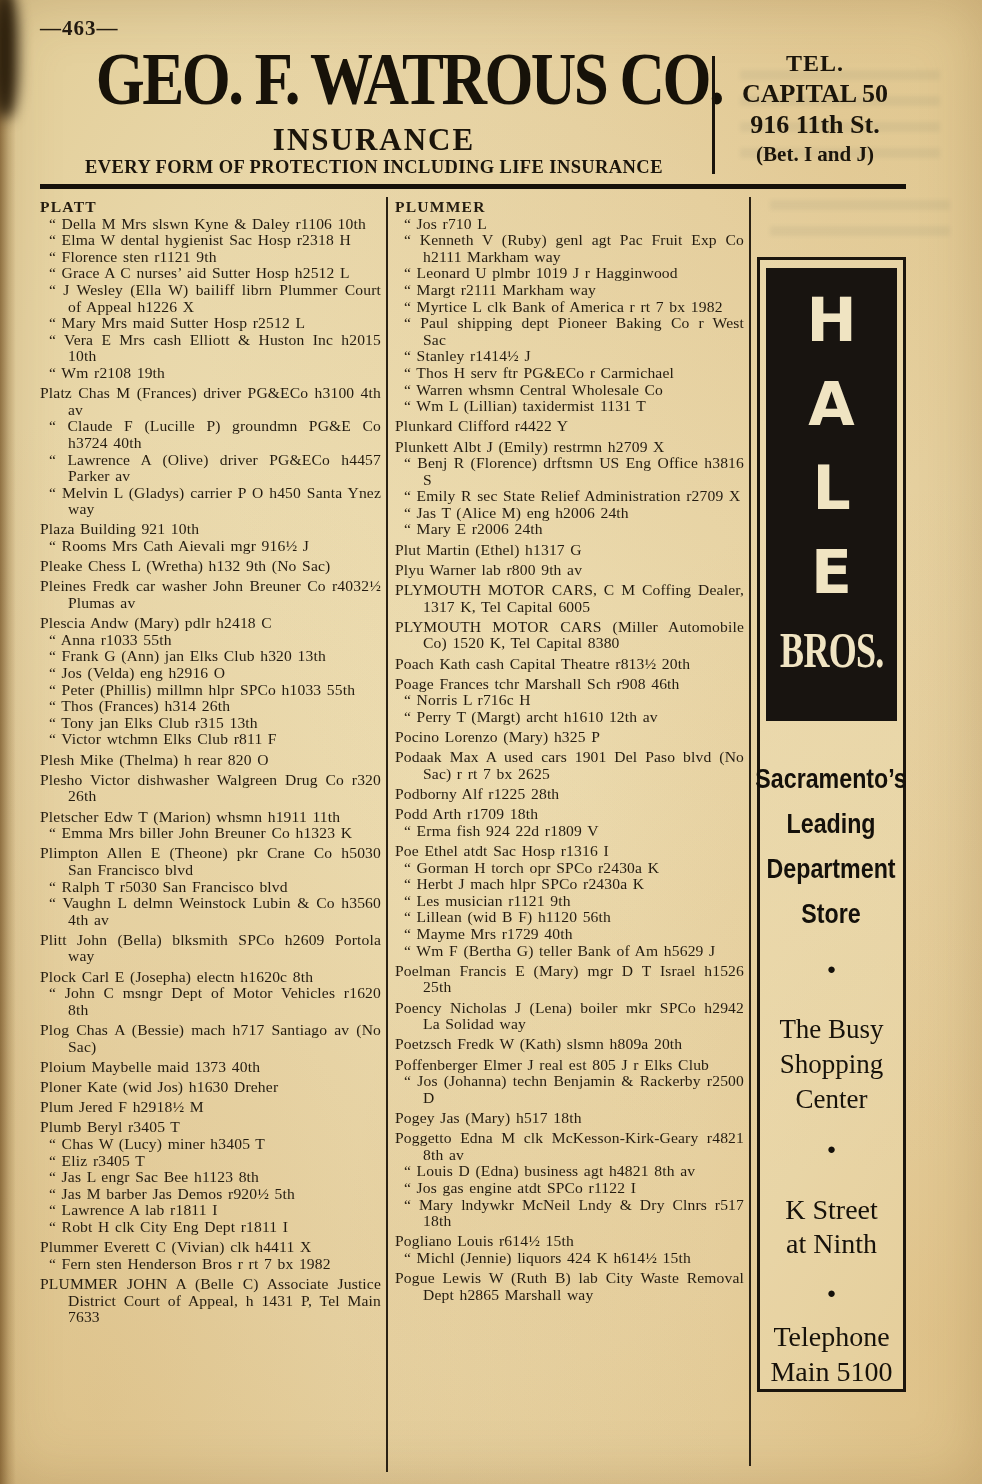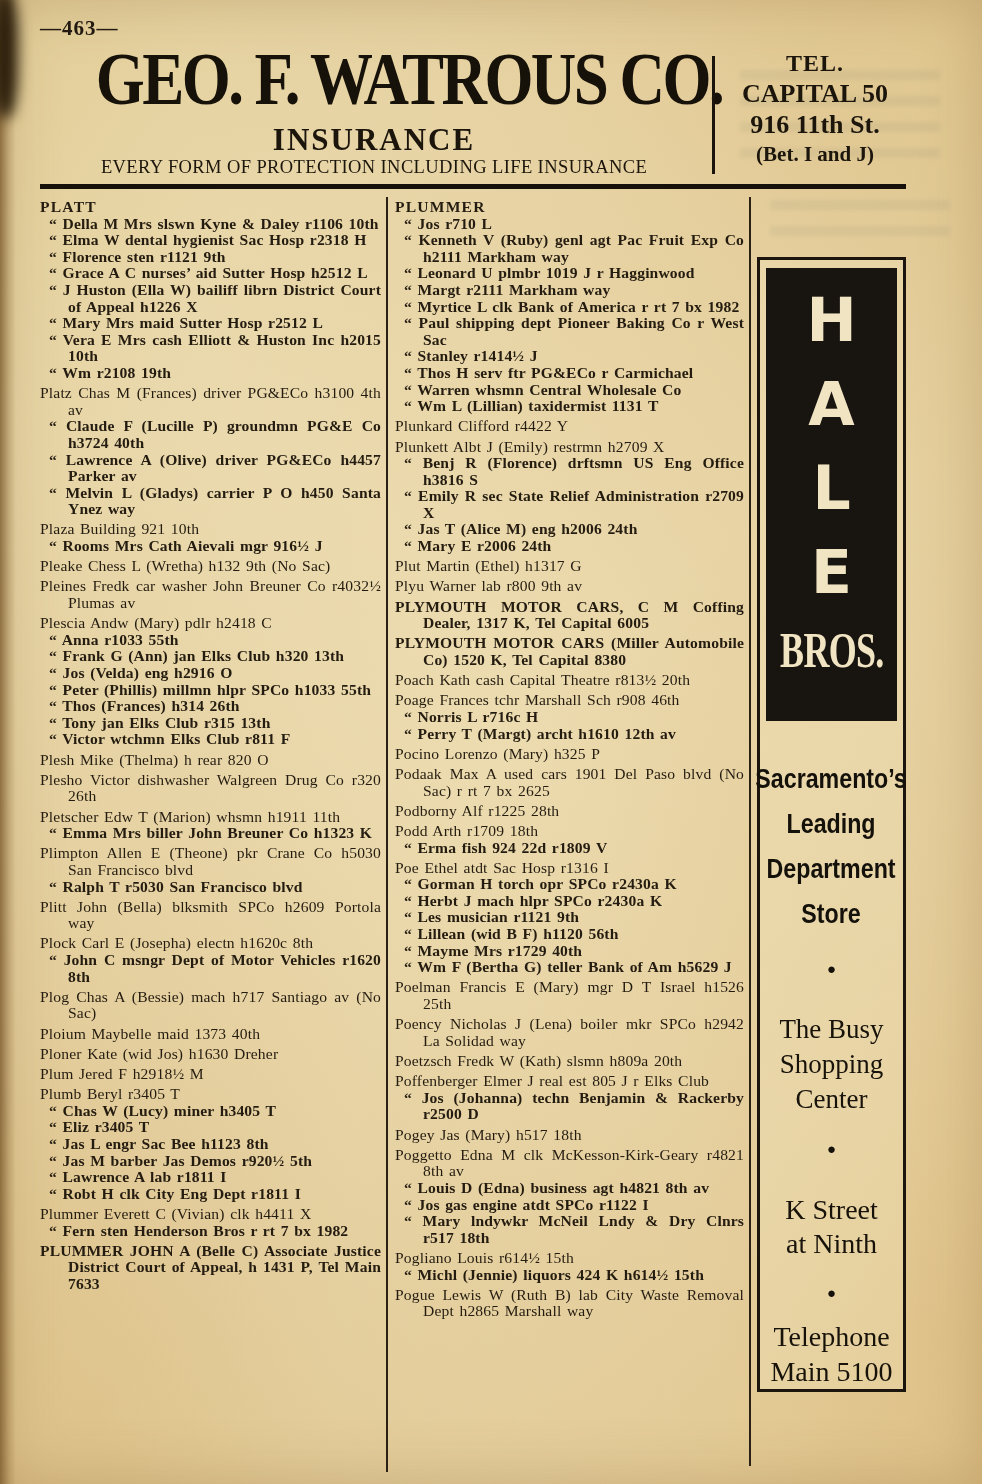--- a/index.html
+++ b/index.html
@@ -23,46 +23,46 @@
 
   
   .page-number { position:absolute; top:16px; left:40px; width:865px; text-align:left;
     font-size:21px; font-weight:bold; letter-spacing:1px; }
   .mast-title { position:absolute; top:36px; left:36px; width:676px; text-align:right; white-space:nowrap; }
   .mast-title span { display:inline-block; transform:scaleX(0.84); transform-origin:center;
     font-weight:bold; font-size:75px; line-height:86px; letter-spacing:-3px; color:#171209; }
   .mast-insurance { position:absolute; top:122px; left:36px; width:676px; text-align:center;
     font-weight:bold; font-size:31px; letter-spacing:2px; color:#1b150b; }
   .mast-tagline { position:absolute; top:157px; left:36px; width:676px; text-align:center;
-    font-weight:normal; font-size:18.5px; letter-spacing:0.4px; color:#1b150b; }
+    font-weight:bold; font-size:18.5px; letter-spacing:0.4px; color:#1b150b; }
   .mast-divider { position:absolute; left:712px; top:56px; width:3px; height:118px; background:#1a140c; }
   .mast-contact { position:absolute; left:722px; top:48px; width:186px; text-align:center;
     font-weight:bold; color:#1b150b; }
   .tel-l1 { font-size:24px; line-height:30px; letter-spacing:1px; }
   .tel-l2 { font-size:26px; line-height:31px; }
   .tel-l3 { font-size:26px; line-height:31px; }
   .tel-l4 { font-size:21px; line-height:28px; }
   .mast-rule { position:absolute; left:40px; top:184px; width:866px; height:4.5px; background:#16110a; }
 
   
   .col { position:absolute; top:199px; height:1272px; overflow:hidden; }
   .col-left  { left:40px;  width:341px; }
   .col-right { left:395px; width:349px; }
   .col-divider { position:absolute; width:2px; background:#2a2114; }
   .div-mid   { left:386px; top:197px; height:1275px; }
   .div-right { left:749px; top:197px; height:1269px; }
 
   .entry { margin:0; padding-left:28px; text-indent:-28px;
     text-align:justify; font-size:15.6px; line-height:16.6px;
     letter-spacing:0.15px; word-spacing:1.5px; color:#241c10; }
-  .entry.d { text-indent:-19px;font-weight:bold; }
+  .entry.d { text-indent:-19px; }
   .entry.n, .entry.b, .entry.h { margin-top:3.6px; }
   .entry:first-child { margin-top:0; }
   .entry.h { font-weight:bold; letter-spacing:1.2px; }
-  .entry.b { font-weight:bold; }
+  .entry.b { font-weight:normal; }
 
   
   .side-ad { position:absolute; left:757px; top:257px; width:149px; height:1135px;
     border:3px solid #1b150d; box-sizing:border-box;
     display:flex; flex-direction:column; align-items:center; background:rgba(240,228,190,0.35); }
   .hale-box { margin-top:8px; width:131px; height:478px; background:#181410; color:#f0e4c2;
     display:flex; flex-direction:column; align-items:center; }
   .hale-letter { font-family:"DejaVu Sans", sans-serif; font-weight:bold;
     font-size:60px; line-height:84px; transform:scaleY(1.02); }
   .hale-letter:first-child { margin-top:10px; }
@@ -106,21 +106,21 @@
     </div>
   </div>
   <div class="mast-rule"></div>
 
   <div class="col col-left">
       <p class="entry h">PLATT</p>
       <p class="entry d">“ Della M Mrs slswn Kyne &amp; Daley r1106 10th</p>
       <p class="entry d">“ Elma W dental hygienist Sac Hosp r2318 H</p>
       <p class="entry d">“ Florence sten r1121 9th</p>
       <p class="entry d">“ Grace A C nurses’ aid Sutter Hosp h2512 L</p>
-      <p class="entry d">“ J Huston (Ella W) bailiff librn District Court of Appeal h1226 X</p>
+      <p class="entry d">“ J Wesley (Ella W) bailiff librn Plummer Court of Appeal h1226 X</p>
       <p class="entry d">“ Mary Mrs maid Sutter Hosp r2512 L</p>
       <p class="entry d">“ Vera E Mrs cash Elliott &amp; Huston Inc h2015 10th</p>
       <p class="entry d">“ Wm r2108 19th</p>
       <p class="entry n">Platz Chas M (Frances) driver PG&amp;ECo h3100 4th av</p>
       <p class="entry d">“ Claude F (Lucille P) groundmn PG&amp;E Co h3724 40th</p>
       <p class="entry d">“ Lawrence A (Olive) driver PG&amp;ECo h4457 Parker av</p>
       <p class="entry d">“ Melvin L (Gladys) carrier P O h450 Santa Ynez way</p>
       <p class="entry n">Plaza Building 921 10th</p>
       <p class="entry d">“ Rooms Mrs Cath Aievali mgr 916½ J</p>
       <p class="entry n">Pleake Chess L (Wretha) h132 9th (No Sac)</p>
@@ -132,20 +132,21 @@
       <p class="entry d">“ Peter (Phillis) millmn hlpr SPCo h1033 55th</p>
       <p class="entry d">“ Thos (Frances) h314 26th</p>
       <p class="entry d">“ Tony jan Elks Club r315 13th</p>
       <p class="entry d">“ Victor wtchmn Elks Club r811 F</p>
       <p class="entry n">Plesh Mike (Thelma) h rear 820 O</p>
       <p class="entry n">Plesho Victor dishwasher Walgreen Drug Co r320 26th</p>
       <p class="entry n">Pletscher Edw T (Marion) whsmn h1911 11th</p>
       <p class="entry d">“ Emma Mrs biller John Breuner Co h1323 K</p>
       <p class="entry n">Plimpton Allen E (Theone) pkr Crane Co h5030 San Francisco blvd</p>
       <p class="entry d">“ Ralph T r5030 San Francisco blvd</p>
+      <p class="entry d">“ Vaughn L delmn Weinstock Lubin &amp; Co h3560 4th av</p>
       <p class="entry n">Plitt John (Bella) blksmith SPCo h2609 Portola way</p>
       <p class="entry n">Plock Carl E (Josepha) electn h1620c 8th</p>
       <p class="entry d">“ John C msngr Dept of Motor Vehicles r1620 8th</p>
       <p class="entry n">Plog Chas A (Bessie) mach h717 Santiago av (No Sac)</p>
       <p class="entry n">Ploium Maybelle maid 1373 40th</p>
       <p class="entry n">Ploner Kate (wid Jos) h1630 Dreher</p>
       <p class="entry n">Plum Jered F h2918½ M</p>
       <p class="entry n">Plumb Beryl r3405 T</p>
       <p class="entry d">“ Chas W (Lucy) miner h3405 T</p>
       <p class="entry d">“ Eliz r3405 T</p>

